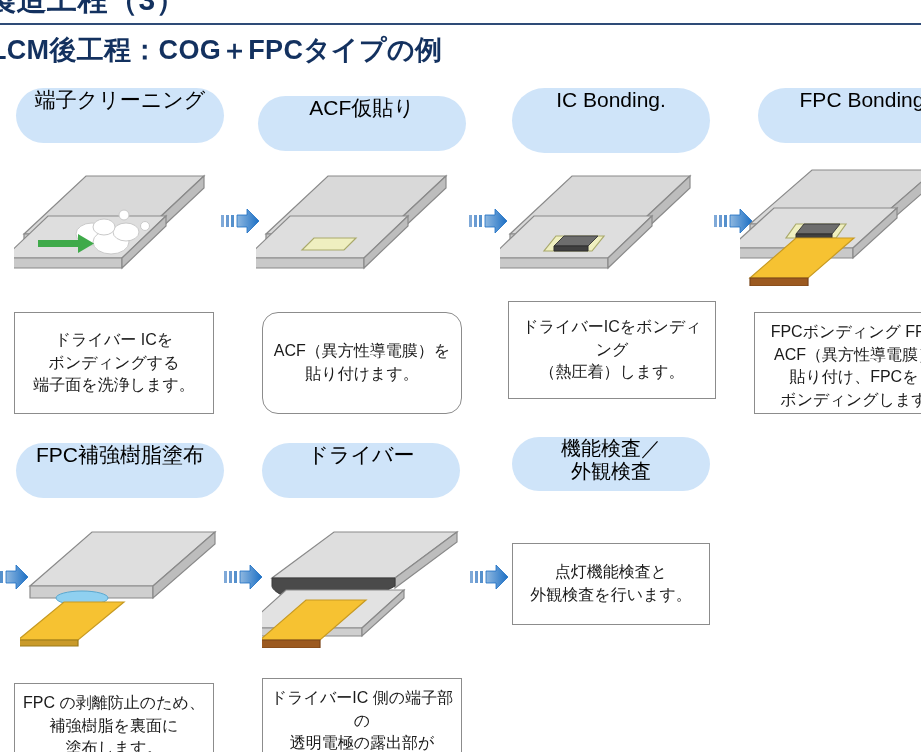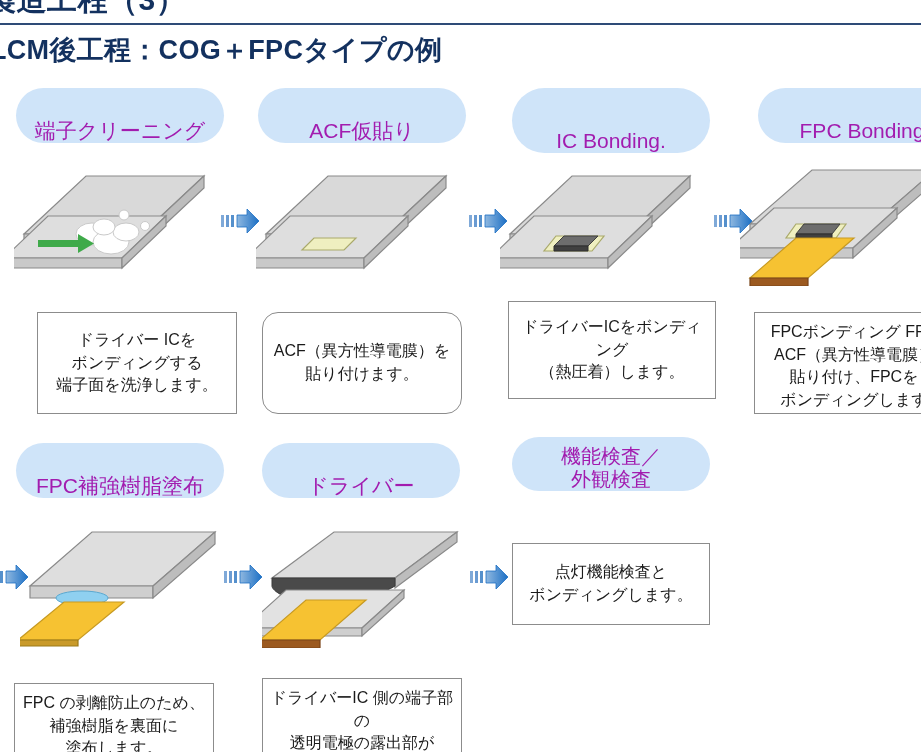--- a/index.html
+++ b/index.html
@@ -44,24 +44,24 @@
     color: #13315f;
     white-space: nowrap;
     letter-spacing: 0.3px;
   }
 
   
   .pill {
     position: absolute;
     background: #cfe4f9;
     border-radius: 999px;
-    color: #a21caf;
+    color: #000000;
     font-size: 21px;
     display: flex;
-    align-items: flex-end;
+    align-items: flex-start;
     justify-content: center;
     text-align: center;
     line-height: 1.15;
     box-sizing: border-box;
     white-space: nowrap;
   }
   .pill.two-line { white-space: normal; }
 
   
   .desc {
@@ -97,21 +97,21 @@
 </head>
 <body>
 
 <div class="page-title">製造工程（3）</div>
 <div class="title-rule"></div>
 <div class="subtitle">LCM後工程：COG＋FPCタイプの例</div>
 
 <div class="pill" style="left:16px; top:88px; width:208px; height:55px;">
   <span>端子クリーニング</span>
 </div>
-<div class="pill" style="left:258px; top:88px; width:208px; height:55px;">
+<div class="pill" style="left:258px; top:96px; width:208px; height:55px;">
   <span>ACF仮貼り</span>
 </div>
 <div class="pill" style="left:512px; top:88px; width:198px; height:65px;">
   <span>IC Bonding.</span>
 </div>
 <div class="pill" style="left:758px; top:88px; width:208px; height:55px;">
   <span>FPC Bonding</span>
 </div>
 
 <div class="illus" style="left:14px; top:172px;">
@@ -203,21 +203,21 @@
 </div>
 <div class="arrow" style="left:712px; top:206px;">
   <svg width="42" height="30" viewBox="0 0 42 30">
     <rect x="2" y="9" width="3" height="12" fill="#7fa9d8"></rect>
     <rect x="7" y="9" width="3" height="12" fill="#6a9bd2"></rect>
     <rect x="12" y="9" width="3" height="12" fill="#5590cc"></rect>
     <polygon points="18,9 28,9 28,3 40,15 28,27 28,21 18,21" fill="url(#ag1)" stroke="#1c6fc4" stroke-width="0.8"></polygon>
   </svg>
 </div>
 
-<div class="desc" style="left:14px; top:312px; width:200px; height:102px;margin-left:23px;">ドライバー ICを
+<div class="desc" style="left:14px; top:312px; width:200px; height:102px;">ドライバー ICを
 ボンディングする
 端子面を洗浄します。</div>
 <div class="desc" style="left:262px; top:312px; width:200px; height:102px;border-radius:16px;">ACF（異方性導電膜）を
 貼り付けます。</div>
 <div class="desc" style="left:508px; top:301px; width:208px; height:98px;">ドライバーICをボンディング
 （熱圧着）します。</div>
 <div class="desc top-align" style="left:754px; top:312px; width:200px; height:102px;">FPCボンディング FPC
 ACF（異方性導電膜）
 貼り付け、FPCを
 ボンディングします</div>
@@ -282,13 +282,13 @@
   </svg>
 </div>
 
 <div class="desc top-align" style="left:14px; top:683px; width:200px; height:80px;">FPC の剥離防止のため、
 補強樹脂を裏面に
 塗布します。</div>
 <div class="desc top-align" style="left:262px; top:678px; width:200px; height:85px;">ドライバーIC 側の端子部の
 透明電極の露出部が
 無いように防湿材を</div>
 <div class="desc" style="left:512px; top:543px; width:198px; height:82px;">点灯機能検査と
-ボンディングします。</div>
+外観検査を行います。</div>
 
 </body></html>

